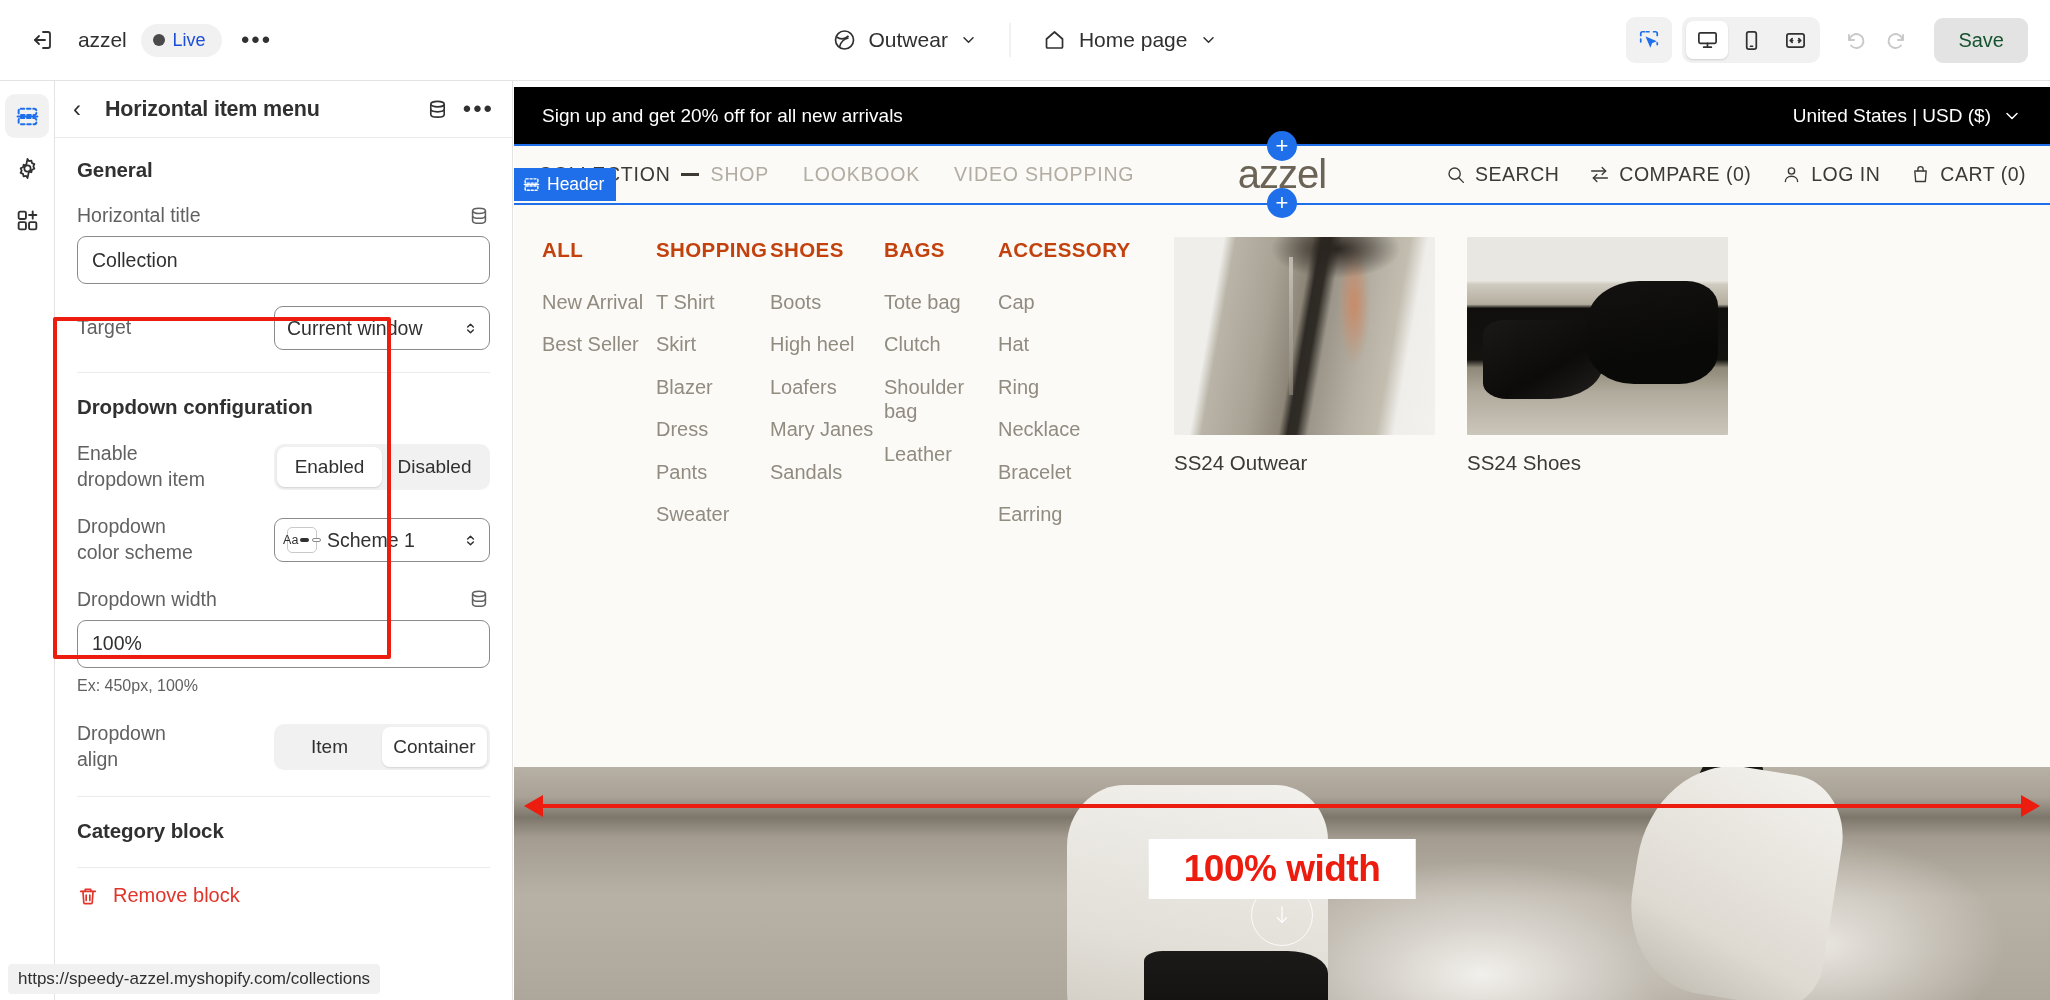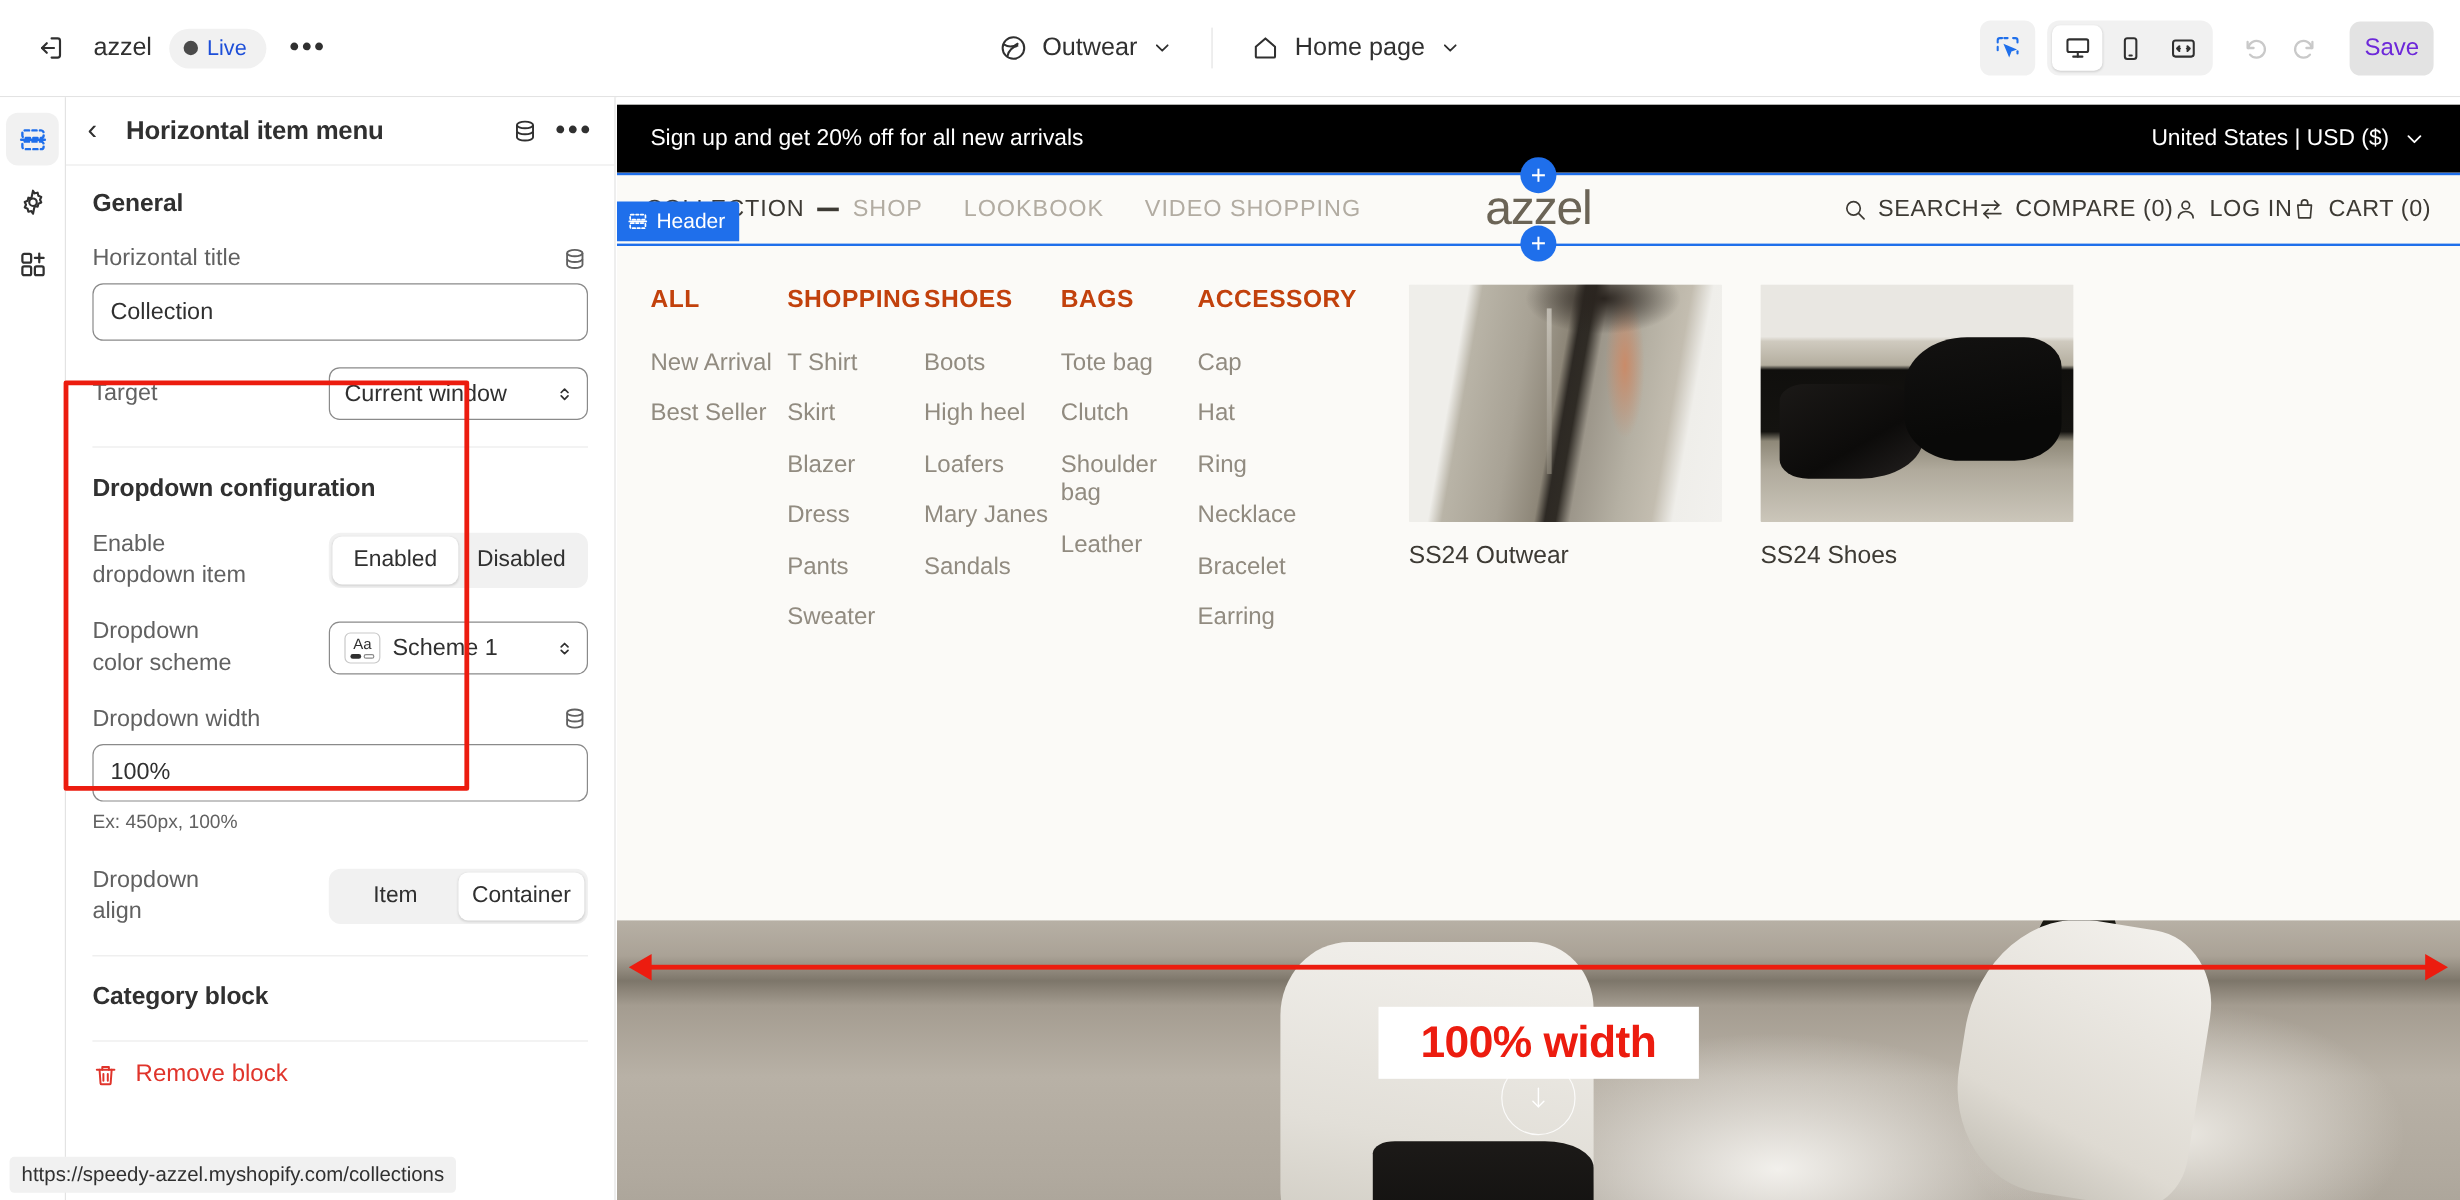--- a/index.html
+++ b/index.html
@@ -65,22 +65,22 @@
   .device-btn {
     width: 42px; height: 38px; border-radius: 7px;
     display: flex; align-items: center; justify-content: center; cursor: pointer;
   }
   .device-btn.active { background: #ffffff; box-shadow: 0 1px 2px rgba(0,0,0,.14); }
   .hist-btn {
     width: 44px; height: 44px; border-radius: 8px;
     display:flex; align-items:center; justify-content:center; cursor: default;
   }
   .save-btn {
-    margin-left: 14px; background: #e3e3e3; color: #6d28d9;
-    border: none; border-radius: 9px; padding: 11px 12px;
+    margin-left: 14px; background: #e3e3e3; color: #14532d;
+    border: none; border-radius: 9px; padding: 11px 24px;
     font-size: 20px; cursor: default; font-family: inherit;
   }
 
   
   .rail {
     position: absolute; top: 81px; left: 0; width: 55px; height: 919px;
     background: #ffffff; border-right: 1px solid #e3e3e3;
     display: flex; flex-direction: column; align-items: center; padding-top: 13px; gap: 8px;
   }
   .rail-btn {
@@ -146,21 +146,21 @@
   }
   .seg-opt.active { background: #ffffff; box-shadow: 0 1px 2px rgba(0,0,0,.13); }
 
   .highlight-box {
     position: absolute; left: 53px; top: 317px; width: 338px; height: 342px;
     border: 4px solid #ec1c0f; border-radius: 2px; pointer-events: none; z-index: 40;
   }
 
   .scheme-swatch {
     width: 30px; height: 26px; border: 1px solid #c9c9c9; border-radius: 5px;
-    background: #fff; display: flex; flex-direction: column;
+    background: #fff; display: flex; flex-direction: row;
     align-items: center; justify-content: center; gap: 2px; flex: none;
   }
   .sw-aa { font-size: 12.5px; color: #303030; line-height: 1; font-weight: 500; }
   .sw-bars { display: flex; gap: 2.5px; }
   .sw-bars i { display: block; width: 9px; height: 4px; border-radius: 2px; }
   .sw-bars i.dark { background: #303030; }
   .sw-bars i.light { background: #fff; border: 1px solid #8a8a8a; height: 4px; box-sizing: border-box;}
 
   .remove-row {
     display: flex; align-items: center; gap: 14px;
@@ -209,21 +209,21 @@
     font-size: 19.5px; letter-spacing: 0.8px; color: #b2aca2; cursor: pointer;
     margin-right: 34px;
   }
   .nav-link.active { color: #3d3a34; }
   .nav-dash { width: 18px; height: 2.5px; background: #3d3a34; margin: 0 12px 0 -24px; }
   .logo {
     position: absolute; left: 50%; transform: translateX(-50%);
     font-size: 40px; color: #6b6456; letter-spacing: -1px;
     font-family: "Liberation Sans", sans-serif; font-weight: 400;
   }
-  .nav-right { margin-left: auto; display: flex; }
+  .nav-right { margin-left: auto; display: flex; gap: 30px; }
   .nav-action {
     display: flex; align-items: center; gap: 9px;
     font-size: 19.5px; letter-spacing: 0.5px; color: #3d3a34; cursor: pointer;
   }
   .plus-badge {
     position: absolute; left: 50%; width: 30px; height: 30px; border-radius: 50%;
     background: #1f6feb; color: #fff; display: flex; align-items: center;
     justify-content: center; font-size: 22px; line-height: 1; z-index: 30;
     transform: translateX(-50%); cursor: pointer; font-family: "Liberation Sans", sans-serif;
   }

